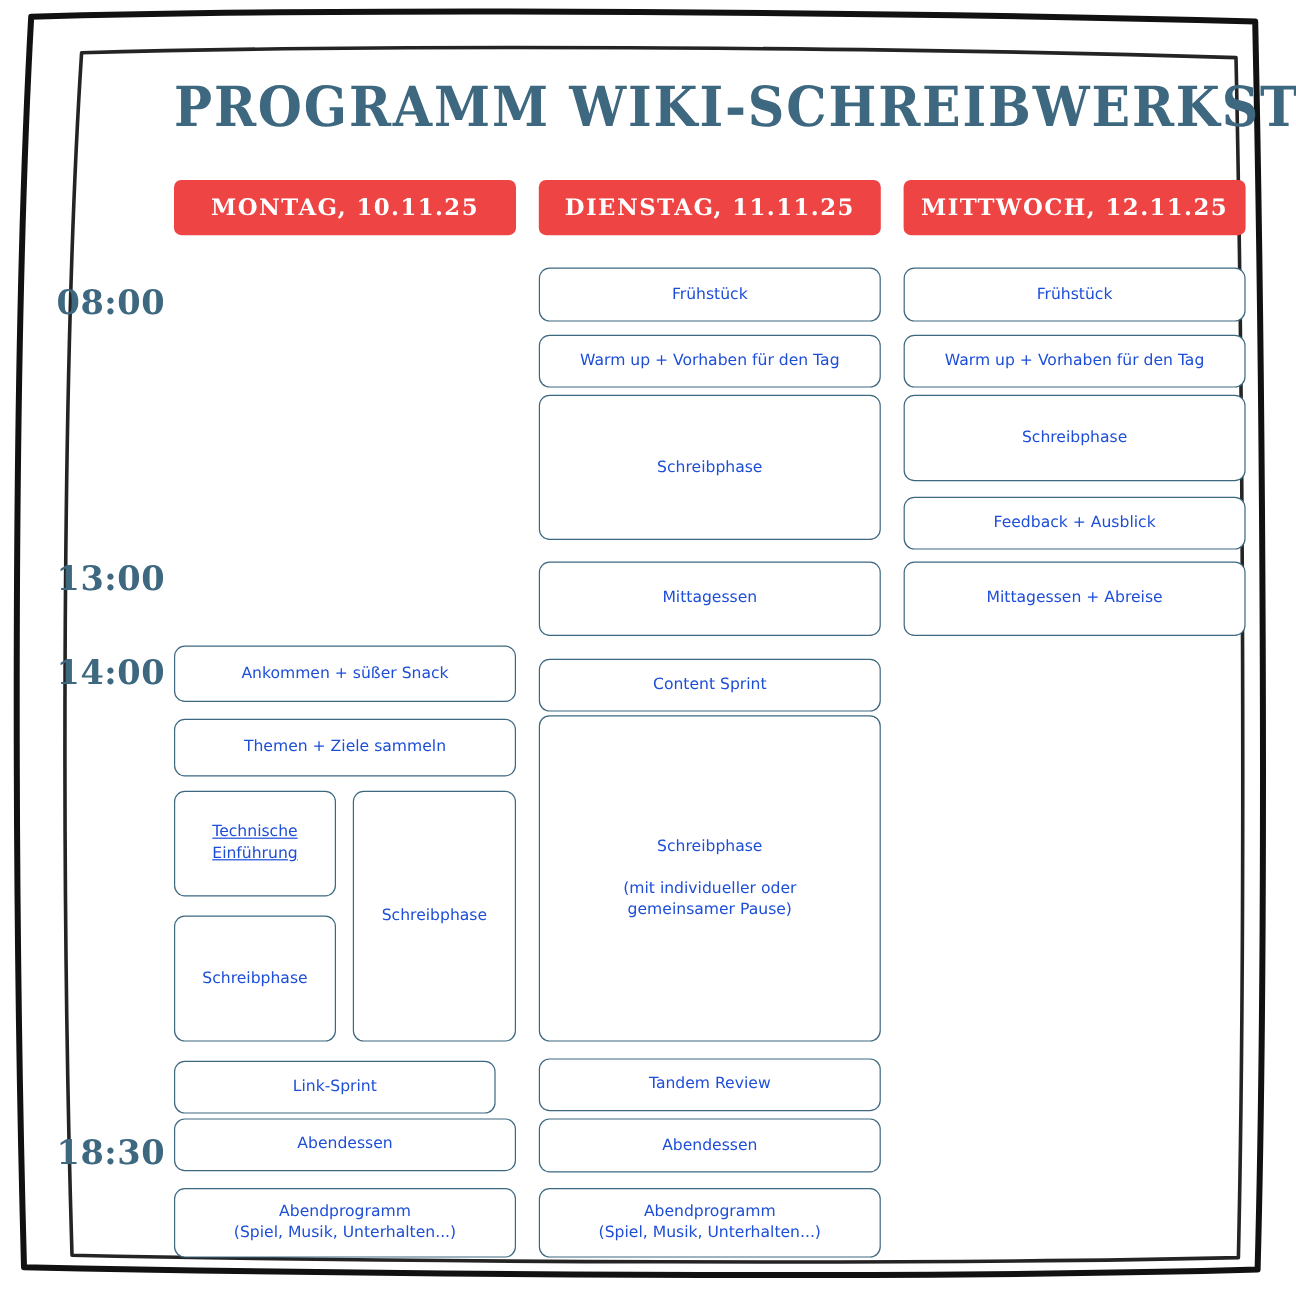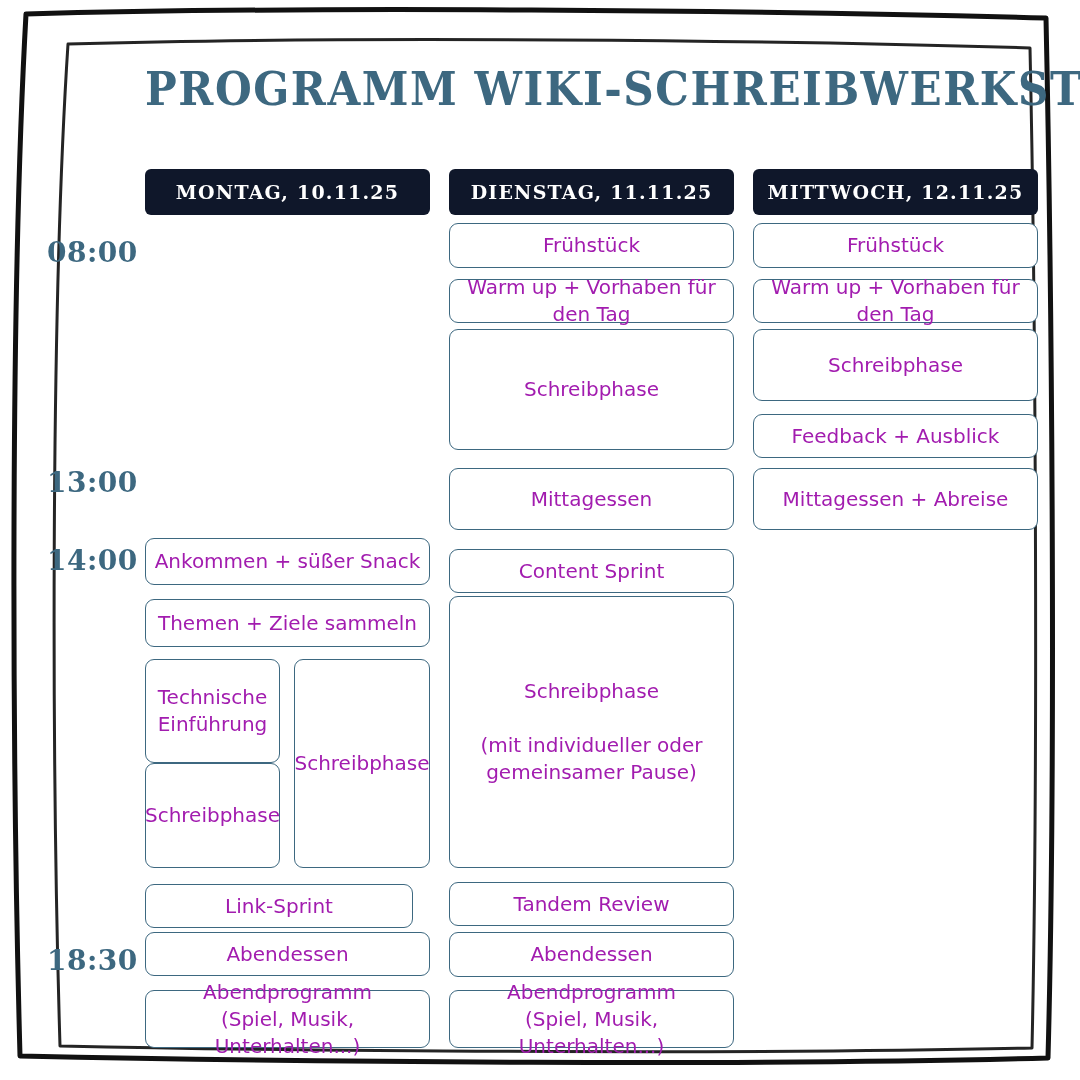--- a/index.html
+++ b/index.html
@@ -44,56 +44,55 @@
     font-stretch: condensed;
     transform: scaleX(1.02);
     transform-origin: left center;
     white-space: nowrap;
   }
 
   
   .col-head {
     position: absolute;
     height: 46px;
-    background: #0f172a;
+    background: #ef4444;
     border-radius: 6px;
     color: #ffffff;
     font-family: "DejaVu Serif", serif;
     font-size: 19px;
     font-weight: bold;
     letter-spacing: 1.2px;
     text-transform: uppercase;
     display: flex;
     align-items: center;
     justify-content: center;
     text-align: center;
-    margin-top: 19px;
   }
 
   
   .time-label {
     position: absolute;
     left: 47px;
     width: 90px;
     color: #3d6880;
     font-family: "DejaVu Serif", serif;
     font-size: 28px;
     font-weight: bold;
     letter-spacing: 0.5px;
   }
 
   
   .box {
     position: absolute;
     border: 1.6px solid #3d6880;
     border-radius: 9px;
     background: #ffffff;
-    color: #a21caf;
+    color: #1d4ed8;
     font-family: "DejaVu Sans", sans-serif;
-    font-size: 20px;
+    font-size: 13px;
     line-height: 1.35;
     display: flex;
     align-items: center;
     justify-content: center;
     text-align: center;
     box-sizing: border-box;
     padding: 21px 8px;
   }
   .box .multi {
     white-space: pre-line;
@@ -121,21 +120,21 @@
   <div class="time-label" style="top:944px;">18:30</div>
 
   <div class="box" style="left:145px; top:538px; width:285px; height:47px;">
     <span class="multi">Ankommen + süßer Snack</span>
   </div>
 
   <div class="box" style="left:145px; top:599px; width:285px; height:48px;">
     <span class="multi">Themen + Ziele sammeln</span>
   </div>
 
-  <div class="box" style="left:145px; top:659px; width:135px; height:104px;">
+  <div class="box" style="left:145px; top:659px; width:135px; height:88px;text-decoration:underline;">
     <span class="multi">Technische
 Einführung</span>
   </div>
 
   <div class="box" style="left:294px; top:659px; width:136px; height:209px;">
     <span class="multi">Schreibphase</span>
   </div>
 
   <div class="box" style="left:145px; top:763px; width:135px; height:105px;">
     <span class="multi">Schreibphase</span>

